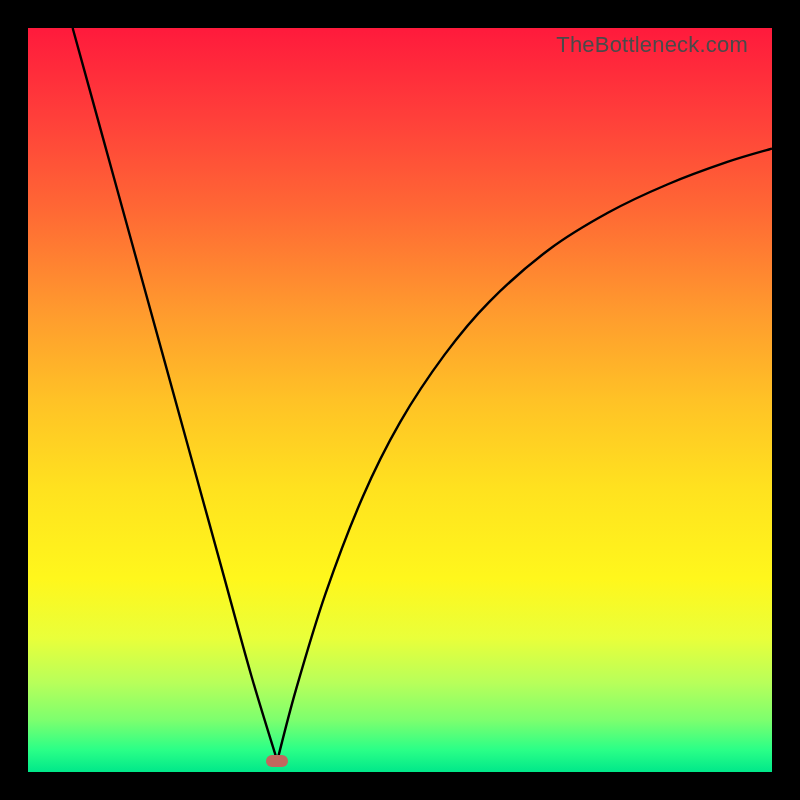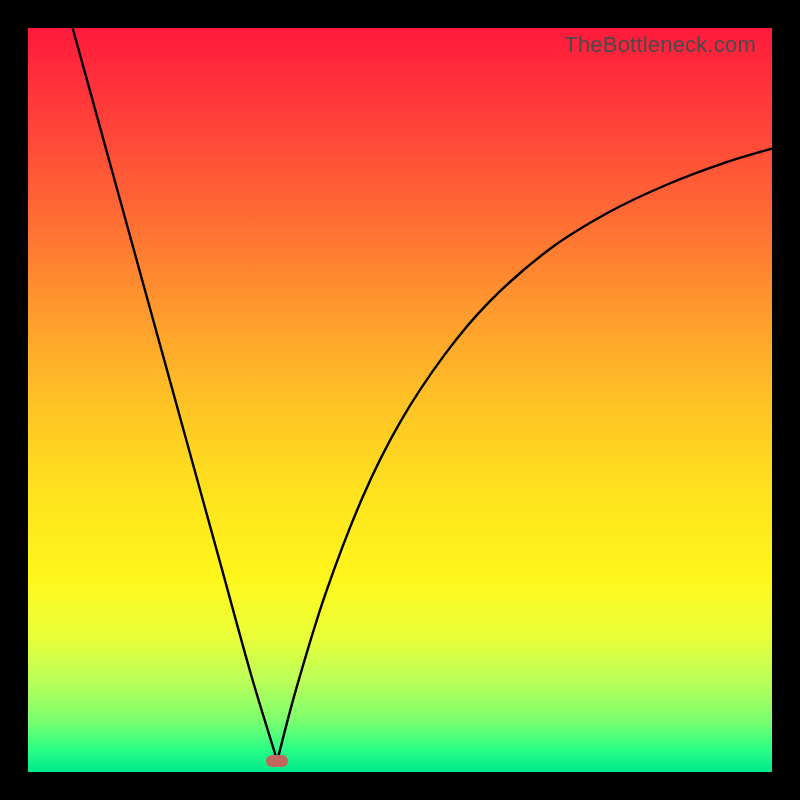--- a/index.html
+++ b/index.html
@@ -35,21 +35,21 @@
       #e9ff3a 82%,
       #b8ff5a 88%,
       #7dff6e 93%,
       #2bff87 97%,
       #00e88a 100%
     );
   }
   .watermark {
     position: absolute;
     top: 4px;
-    right: 16px;
+    right: 24px;
     color: #4a4a4a;
     font-size: 22px;
     font-weight: 500;
     letter-spacing: 0.2px;
     pointer-events: none;
     text-align: center;
   }
   .marker {
     position: absolute;
     width: 22px;

